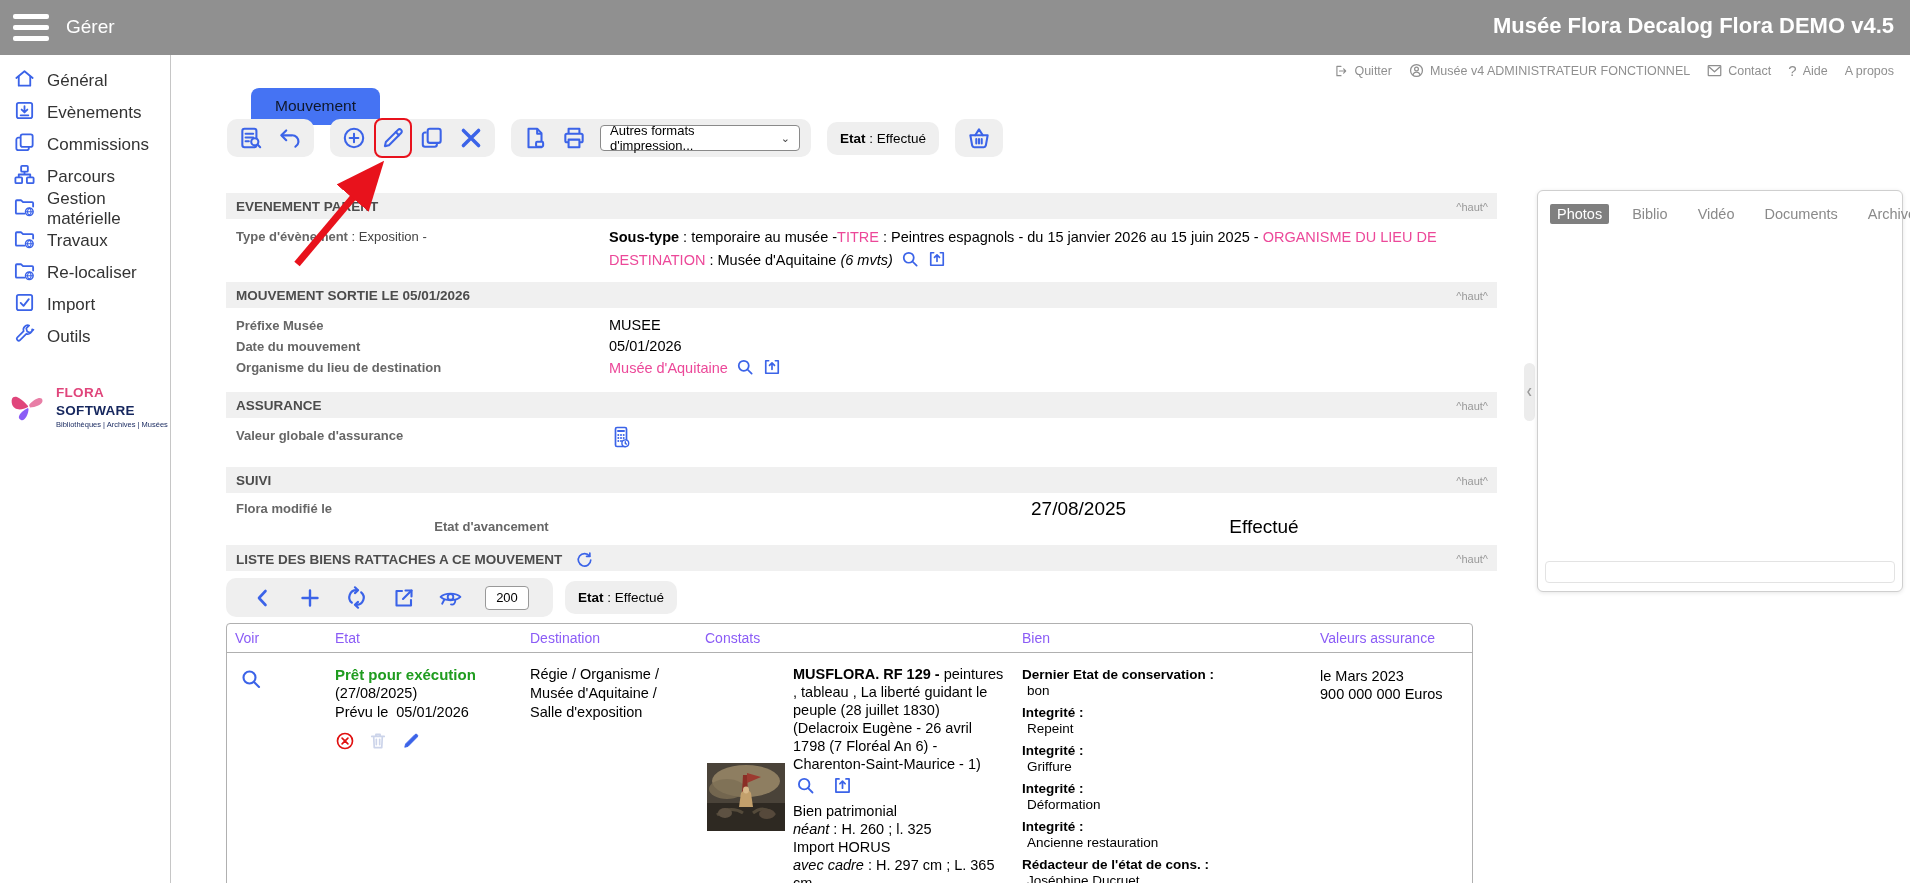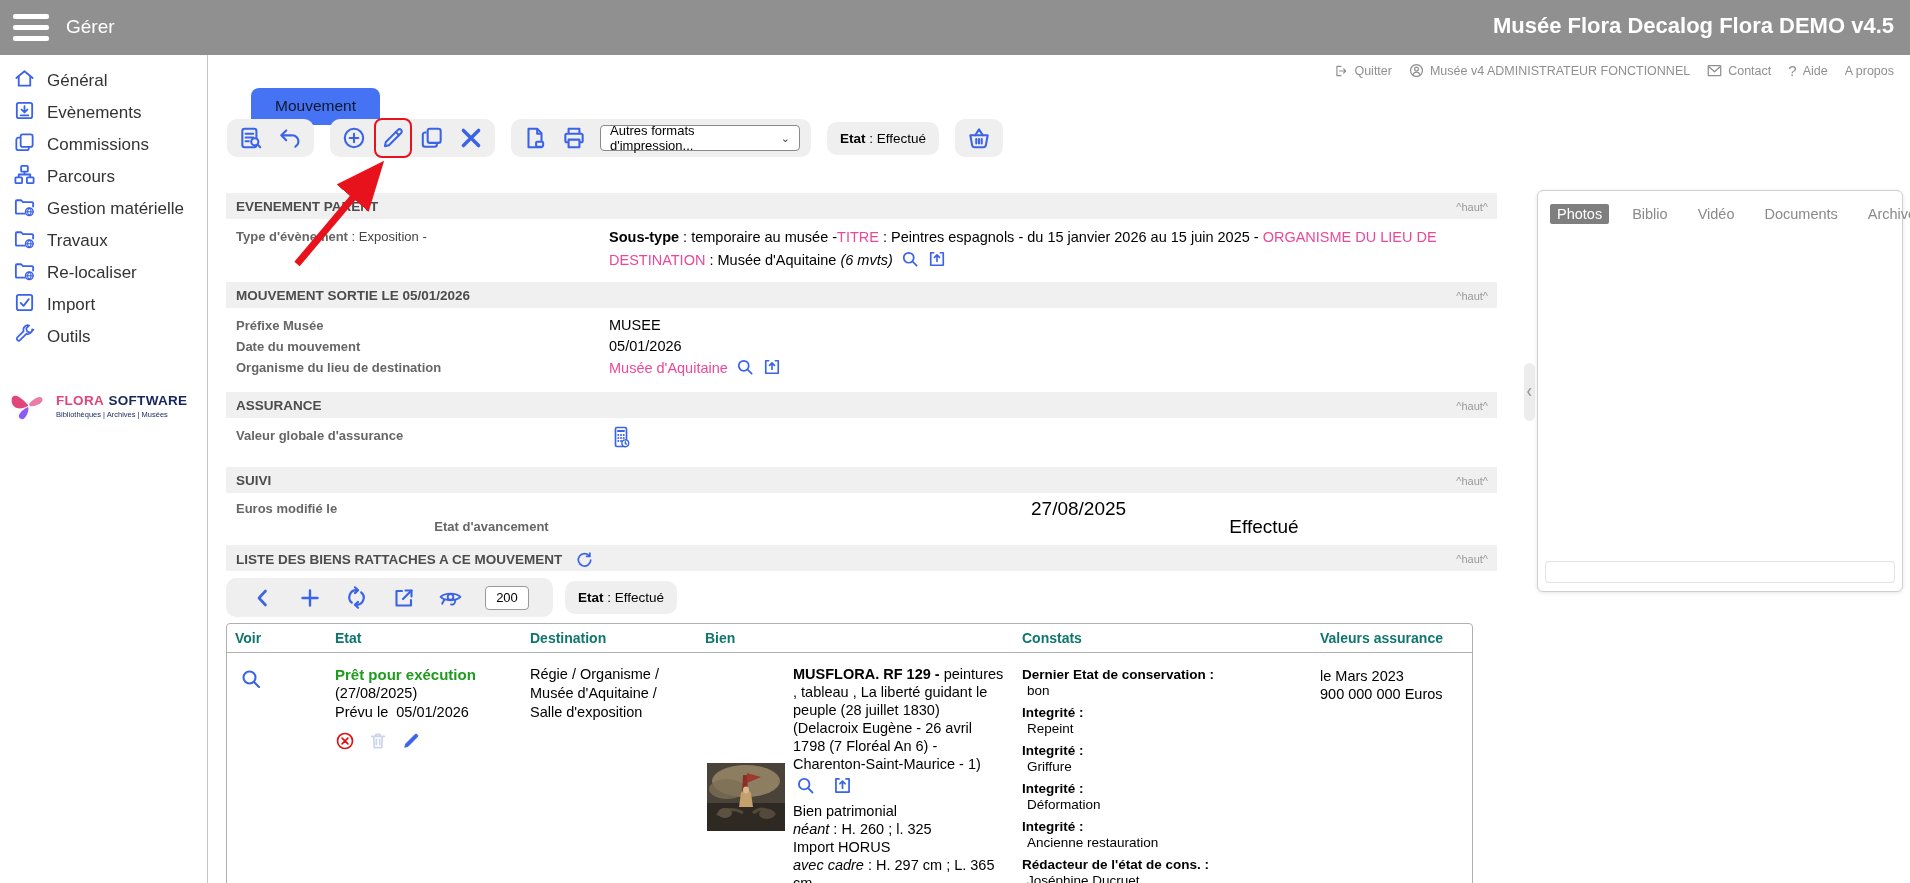--- a/index.html
+++ b/index.html
@@ -14,21 +14,21 @@
   .topbar .menu-label { position:absolute; left:66px; top:16px; color:#fff; font-size:19px; }
   .topbar .app-title { position:absolute; right:16px; top:13px; color:#fff; font-size:22px; font-weight:bold; }
 
   
   .utility { position:absolute; top:62px; right:16px; display:flex; gap:17px; align-items:center;
     color:#8f8f8f; font-size:12.5px; }
   .utility .uitem { display:flex; align-items:center; gap:6px; cursor:pointer; white-space:nowrap; }
   .utility svg { display:block; }
 
   
-  .sidebar { position:absolute; left:0; top:55px; width:208px; bottom:0; background:#fff;
+  .sidebar { position:absolute; left:0; top:55px; width:171px; bottom:0; background:#fff;
     border-right:1px solid #c6c6c6; padding-top:10px; }
   .snav { display:flex; flex-direction:column; }
   .sitem { display:flex; align-items:center; gap:11px; height:32px; padding-left:13px;
     font-size:17px; color:#333; cursor:pointer; }
   .sitem .ic { color:#3b63e8; flex:0 0 auto; }
   .logo { margin:30px 0 0 8px; display:flex; align-items:center; gap:6px; }
   .logo .brandline { line-height:1.1; }
   .logo .flora { color:#e0457b; font-weight:bold; font-size:13.5px; letter-spacing:.3px; }
   .logo .software { color:#16275e; font-weight:bold; font-size:13.5px; letter-spacing:.3px; }
   .logo .tagline { color:#16275e; font-size:7.5px; margin-top:2px; }
@@ -77,21 +77,21 @@
     align-items:center; gap:22px; }
   .tbtn2 { width:25px; height:25px; color:#3b63e8; cursor:pointer; display:flex;
     align-items:center; justify-content:center; }
   .count-input { width:44px; height:24px; border:1px solid #999; border-radius:4px; font-size:13px;
     text-align:center; font-family:"Liberation Sans", sans-serif; }
 
   
   .btable { width:1247px; border:1px solid #b0b0b0; border-radius:4px; background:#fff; }
   .thead, .trow { display:grid; grid-template-columns:100px 195px 175px 317px 298px 1fr; }
   .thead { border-bottom:1px solid #b0b0b0; }
-  .th { padding:6px 8px; font-size:14px; font-weight:bold; color:#0f766e; }
+  .th { padding:6px 8px; font-size:14px; font-weight:normal; color:#8b5cf6; }
   .td { padding:8px 8px; font-size:14.5px; color:#000; }
   .status-green { color:#1f9c1f; font-weight:bold; font-size:15px; line-height:19px; }
   .etat-line { line-height:19px; }
   .rowicons { display:flex; gap:13px; margin-top:9px; align-items:center; }
   .ric { width:20px; height:20px; display:flex; align-items:center; justify-content:center; cursor:pointer; }
   .bien-flex { display:flex; }
   .thumbcol { flex:0 0 88px; }
   .thumb { width:78px; height:68px; margin:102px 0 0 2px; display:block; cursor:pointer; }
   .bien-text { flex:1; line-height:18px; padding-top:4px; }
   .bico { display:inline-block; color:#3b63e8; vertical-align:-5px; margin:2px 10px 2px 2px; cursor:pointer; }
@@ -394,21 +394,21 @@
                 </svg></span></div>
           </div>
       </div>
 
       <div class="secbar">
         <span>SUIVI</span>
         <span class="haut">^haut^</span>
       </div>
       <div class="seccontent" style="line-height:18px;">
         <div class="frow" style="line-height:18px;">
-            <div class="lbl">Euros modifié le</div>
+            <div class="lbl">Flora modifié le</div>
             <div class="suivi-val">27/08/2025</div>
           </div>
         <div class="frow" style="line-height:18px;justify-content:center;">
             <div class="lbl">Etat d'avancement</div>
             <div class="suivi-val">Effectué</div>
           </div>
       </div>
 
       <div class="secbar">
         <span>LISTE DES BIENS RATTACHES A CE MOUVEMENT</span>
@@ -456,22 +456,22 @@
           <input class="count-input" value="200" style="">
         </div>
         <div class="chip"><b>Etat</b><span> : </span><span>Effectué</span></div>
       </div>
 
       <div class="btable">
         <div class="thead">
           <div class="th">Voir</div>
           <div class="th">Etat</div>
           <div class="th">Destination</div>
+          <div class="th">Constats</div>
           <div class="th">Bien</div>
-          <div class="th">Constats</div>
           <div class="th">Valeurs assurance</div>
         </div>
         <div class="trow">
           <div class="td">
             <span class="inline-ic" style="margin:6px 0 0 4px;"><svg width="24" height="24" viewBox="0 0 24 24" fill="none" stroke="currentColor" stroke-width="2.1" stroke-linecap="round">
                   <circle cx="10.5" cy="10.5" r="6"></circle>
                   <path d="M15 15l5 5"></path>
                 </svg></span>
           </div>
           <div class="td c-pad" style="padding-top:12px;">

